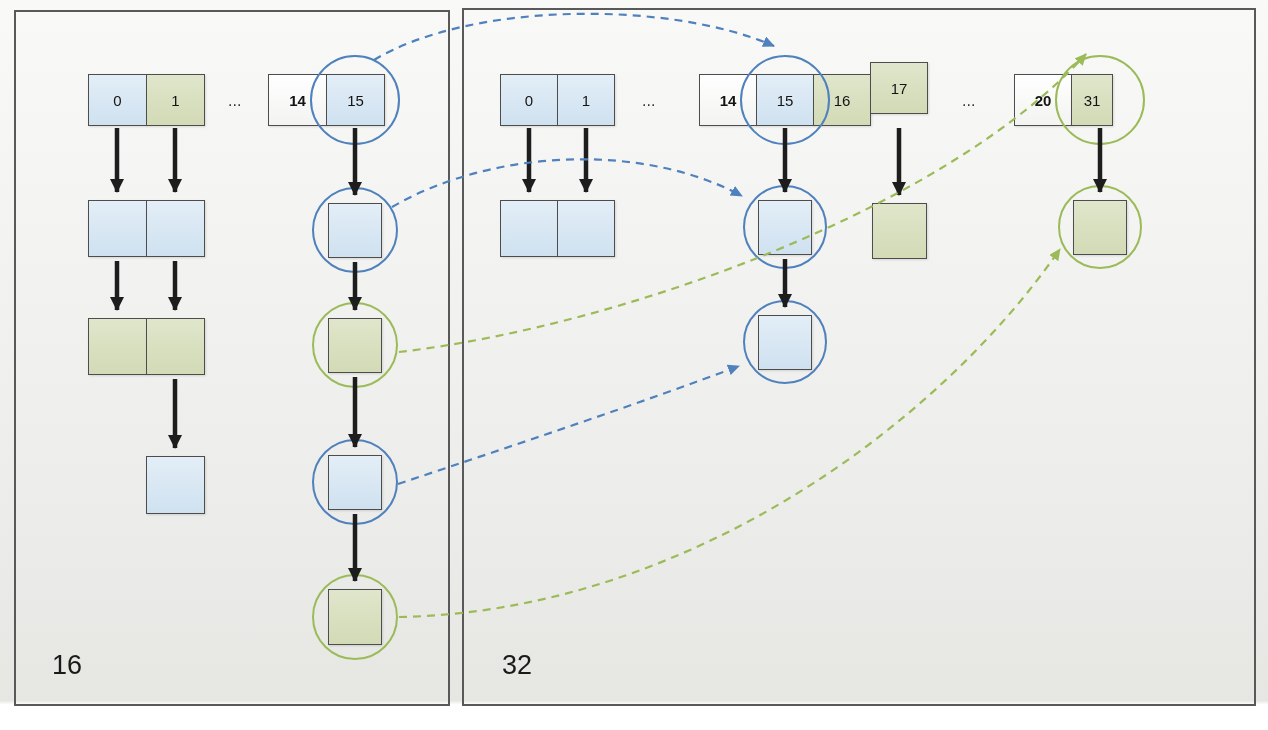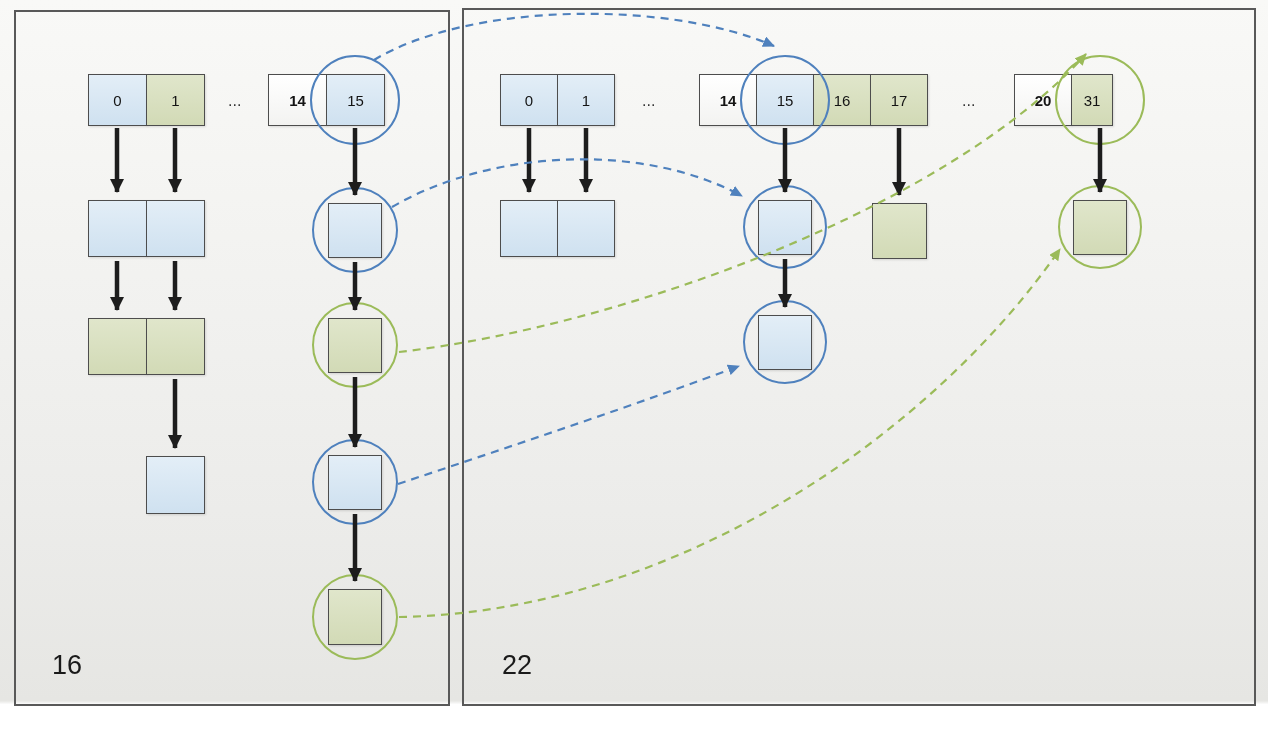--- a/index.html
+++ b/index.html
@@ -72,21 +72,21 @@
 </style>
 </head>
 <body>
 
 <div class="canvas">
 
   <div class="panel" style="left:14px;top:10px;width:436px;height:696px"></div>
   <div class="panel" style="left:462px;top:8px;width:794px;height:698px"></div>
 
   <div class="plabel" style="left:52px;top:650px">16</div>
-  <div class="plabel" style="left:502px;top:650px">22</div>
+  <div class="plabel" style="left:502px;top:650px">32</div>
 
   <div class="cell blue" style="left:88px;top:74px">0</div>
   <div class="cell green" style="left:146px;top:74px">1</div>
   <div class="ellipsis" style="left:228px;top:92px">...</div>
   <div class="cell white" style="left:268px;top:74px">14</div>
   <div class="cell blue" style="left:326px;top:74px">15</div>
 
   <div class="sq blue" style="left:88px;top:200px;width:59px;height:57px"></div>
   <div class="sq blue" style="left:146px;top:200px;width:59px;height:57px"></div>
   <div class="sq green" style="left:88px;top:318px;width:59px;height:57px"></div>
@@ -97,21 +97,21 @@
   <div class="sq green" style="left:328px;top:318px;width:54px;height:55px"></div>
   <div class="sq blue" style="left:328px;top:455px;width:54px;height:55px"></div>
   <div class="sq green" style="left:328px;top:589px;width:54px;height:56px"></div>
 
   <div class="cell blue" style="left:500px;top:74px;width:58px">0</div>
   <div class="cell blue" style="left:557px;top:74px;width:58px">1</div>
   <div class="ellipsis" style="left:642px;top:92px">...</div>
   <div class="cell white" style="left:699px;top:74px;width:58px">14</div>
   <div class="cell blue" style="left:756px;top:74px;width:58px">15</div>
   <div class="cell green" style="left:813px;top:74px;width:58px">16</div>
-  <div class="cell green" style="left:870px;top:74px;width:58px">17</div>
+  <div class="cell green" style="left:870px;top:62px;width:58px">17</div>
   <div class="ellipsis" style="left:962px;top:92px">...</div>
   <div class="cell white" style="left:1014px;top:74px;width:58px">20</div>
   <div class="cell green" style="left:1071px;top:74px;width:42px">31</div>
 
   <div class="sq blue" style="left:500px;top:200px;width:58px;height:57px"></div>
   <div class="sq blue" style="left:557px;top:200px;width:58px;height:57px"></div>
   <div class="sq blue" style="left:758px;top:200px;width:54px;height:55px"></div>
   <div class="sq blue" style="left:758px;top:315px;width:54px;height:55px"></div>
   <div class="sq green" style="left:872px;top:203px;width:55px;height:56px"></div>
   <div class="sq green" style="left:1073px;top:200px;width:54px;height:55px"></div>

